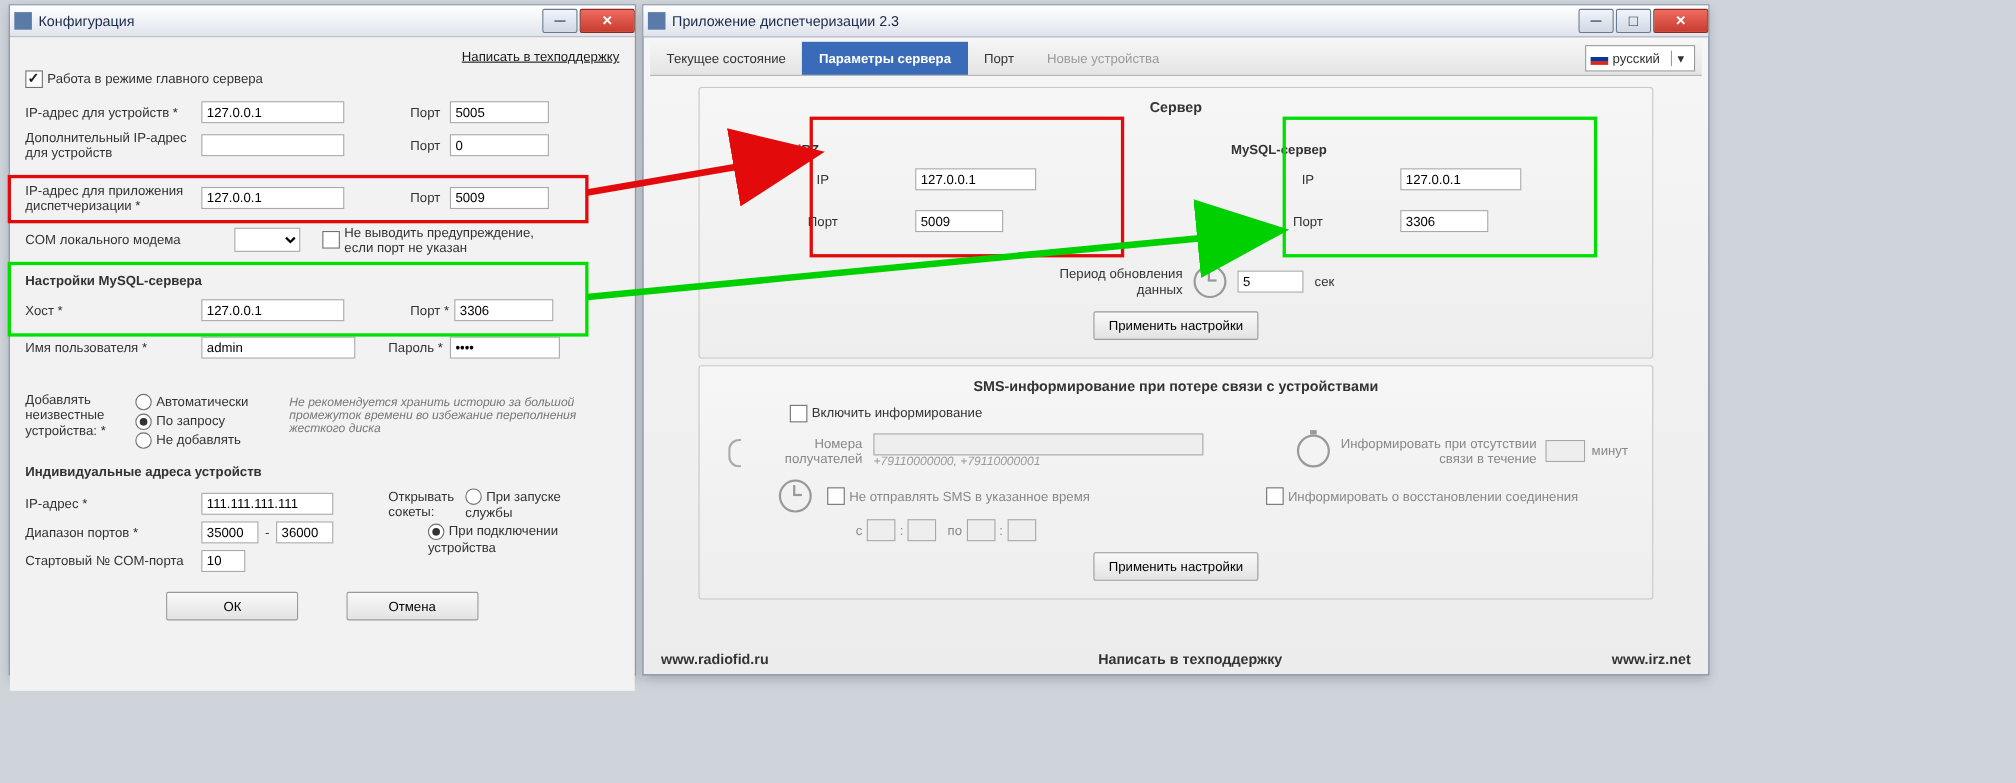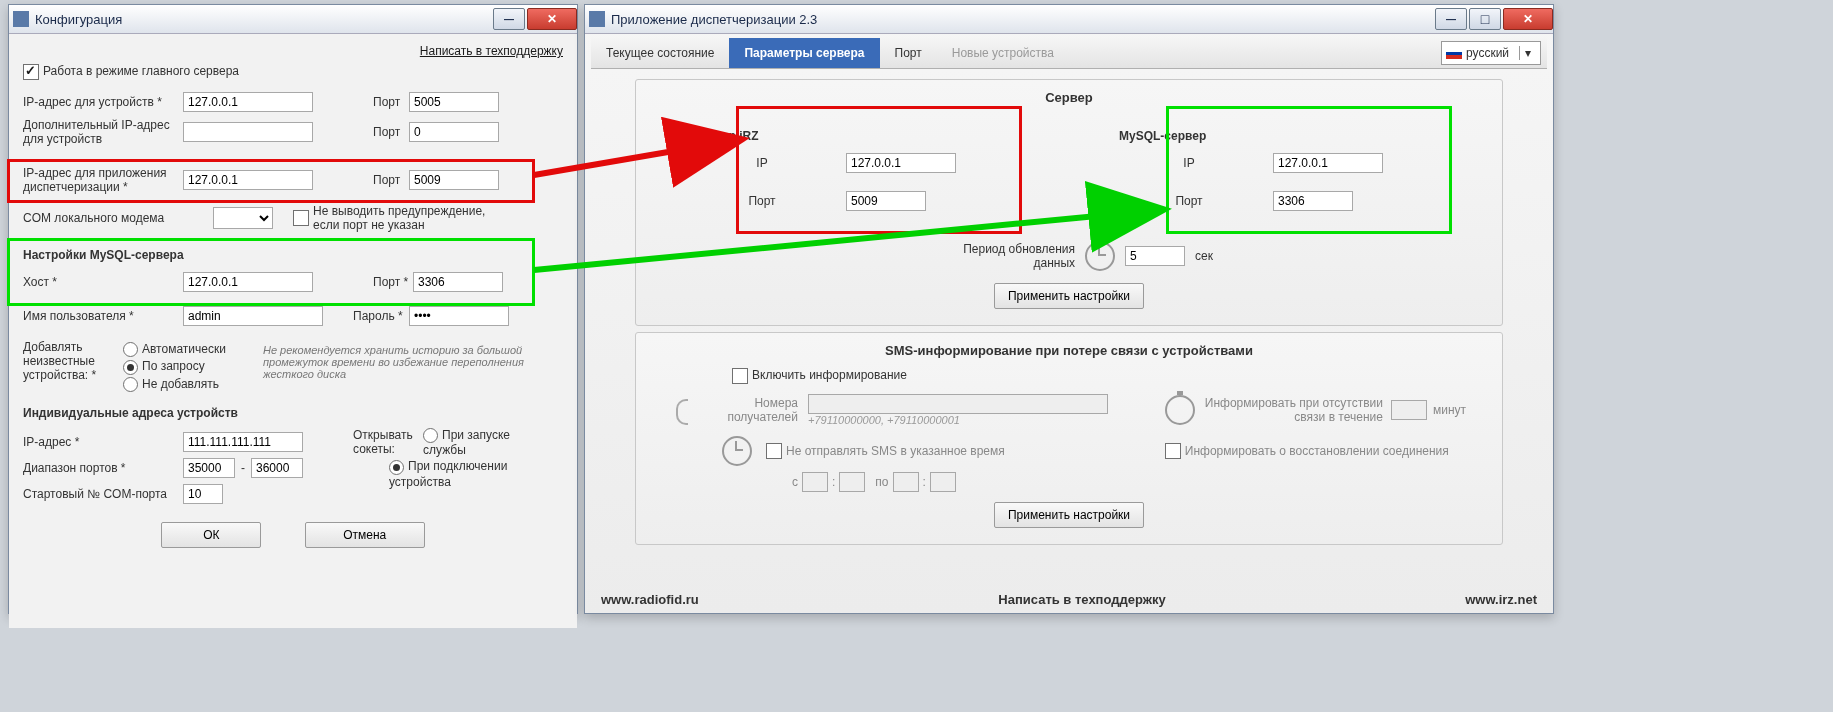--- a/index.html
+++ b/index.html
@@ -21,21 +21,21 @@
 .checkbox.checked::after{content:"✓";position:absolute;left:1px;top:-2px;font-size:13px;color:#1a1a1a;font-weight:bold}
 .radio{width:13px;height:13px;border:1px solid #707070;border-radius:50%;display:inline-block;vertical-align:middle;margin-right:4px;position:relative;background:#fff}
 .radio.checked::after{content:"";position:absolute;left:3px;top:3px;width:7px;height:7px;border-radius:50%;background:#333}
 .btn{height:26px;min-width:90px;border:1px solid #9a9a9a;background:linear-gradient(#f9f9f9,#e3e3e3);border-radius:2px;cursor:pointer;font-size:12px}
 .hl-red{border:3px solid #e20a0a;position:absolute;pointer-events:none}
 .hl-green{border:3px solid #00e000;position:absolute;pointer-events:none}
 .tabs{display:flex;background:linear-gradient(#f5f5f5,#e4e4e4);height:30px;align-items:stretch;border-bottom:1px solid #b0b0b0;margin:4px 6px 0}
 .tab{padding:0 14px;display:flex;align-items:center;border:1px solid transparent;color:#333;font-size:12px;cursor:pointer}
 .tab.active{background:#3a6bb8;color:#fff;font-weight:bold}
 .tab.disabled{color:#9a9a9a}
-.panel{margin:10px 20px;border:1px solid #c8c8c8;border-radius:3px;background:linear-gradient(#f6f6f6,#eeeeee);padding:10px 36px 16px}
+.panel{margin:10px 20px;border:1px solid #c8c8c8;border-radius:3px;background:linear-gradient(#f6f6f6,#eeeeee);padding:10px 22px 16px}
 .panel-title{text-align:center;font-weight:bold;margin-bottom:10px;font-size:13px}
 .subhead{font-weight:bold;margin:4px 0 10px}
 .row{display:flex;align-items:center;margin:6px 0}
 .row .lab{width:140px;text-align:center;margin-right:14px}
 .langbox{position:absolute;right:12px;top:36px;border:1px solid #999;background:#fff;width:90px;height:22px;display:flex;align-items:center;padding:0 4px;font-size:12px}
 .flag{width:16px;height:11px;display:inline-block;margin-right:4px;background:linear-gradient(#fff 33%,#0039a6 33% 66%,#d52b1e 66%)}
 .langarrow{margin-left:auto;border-left:1px solid #999;width:16px;text-align:center}
 .footer{position:absolute;bottom:6px;left:0;right:0;display:flex;justify-content:space-between;padding:0 16px;font-size:13px;font-weight:bold}
 .small{color:#777;font-size:11px;font-style:italic}
 .svg-overlay{position:absolute;left:0;top:0;pointer-events:none}
@@ -99,21 +99,21 @@
       <input type="text" style="width: 90px;" value="3306">
     </div>
 
     <div class="row" style="margin-top:14px">
       <span style="width:160px">Имя пользователя *</span>
       <input type="text" style="width: 140px;" value="admin">
       <span style="margin-left:30px;width:56px">Пароль *</span>
       <input type="text" style="width: 100px;" value="••••">
     </div>
 
-    <div class="row" style="align-items:flex-start;margin-top:14px">
+    <div class="row" style="align-items:flex-start;margin-top:30px">
       <span style="width:100px">Добавлять неизвестные устройства: *</span>
       <div style="width:140px">
         <div style="margin:2px 0"><span class="radio"></span><span>Автоматически</span></div>
         <div style="margin:2px 0"><span class="radio checked"></span><span>По запросу</span></div>
         <div style="margin:2px 0"><span class="radio"></span><span>Не добавлять</span></div>
       </div>
       <div style="width:270px">
         <div class="small" style="margin-top:4px">Не рекомендуется хранить историю за большой промежуток времени во избежание переполнения жесткого диска</div>
       </div>
     </div>
@@ -139,21 +139,21 @@
       <div style="width:200px">
         <div style="float:left;width:70px;margin-top:2px">Открывать сокеты:</div>
         <div style="margin-left:36px">
           <div style="margin:2px 0"><span class="radio"></span><span>При запуске службы</span></div>
           <div style="margin:2px 0"><span class="radio checked"></span><span>При подключении устройства</span></div>
         </div>
       </div>
     </div>
 
     <div style="text-align:center;margin-top:12px">
-      <button class="btn" style="width:100px;margin-right:40px">ОК</button>
+      <button class="btn" style="width:120px;margin-right:40px">ОК</button>
       <button class="btn" style="width:120px">Отмена</button>
     </div>
 
     <div class="hl-red" style="left:-2px;top:125px;width:522px;height:38px"></div>
     <div class="hl-green" style="left:-2px;top:204px;width:522px;height:62px"></div>
   </div>
 </div>
 
 <div class="window" style="left:584px;top:4px;width:968px;height:608px">
   <div class="titlebar">

